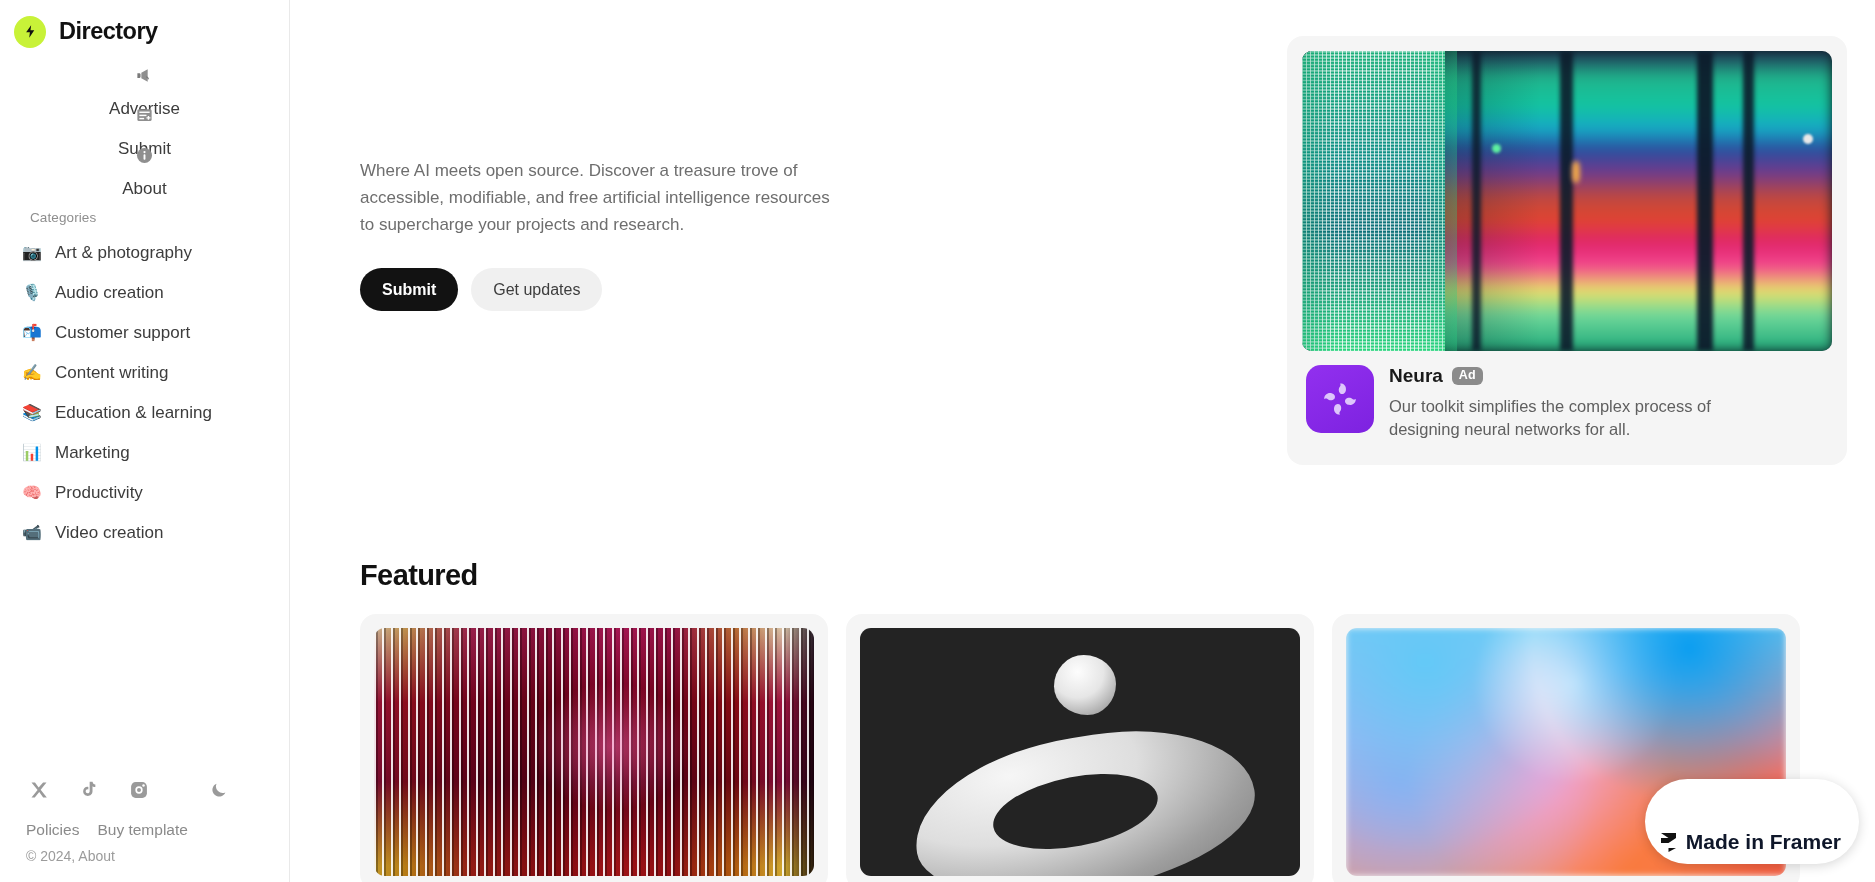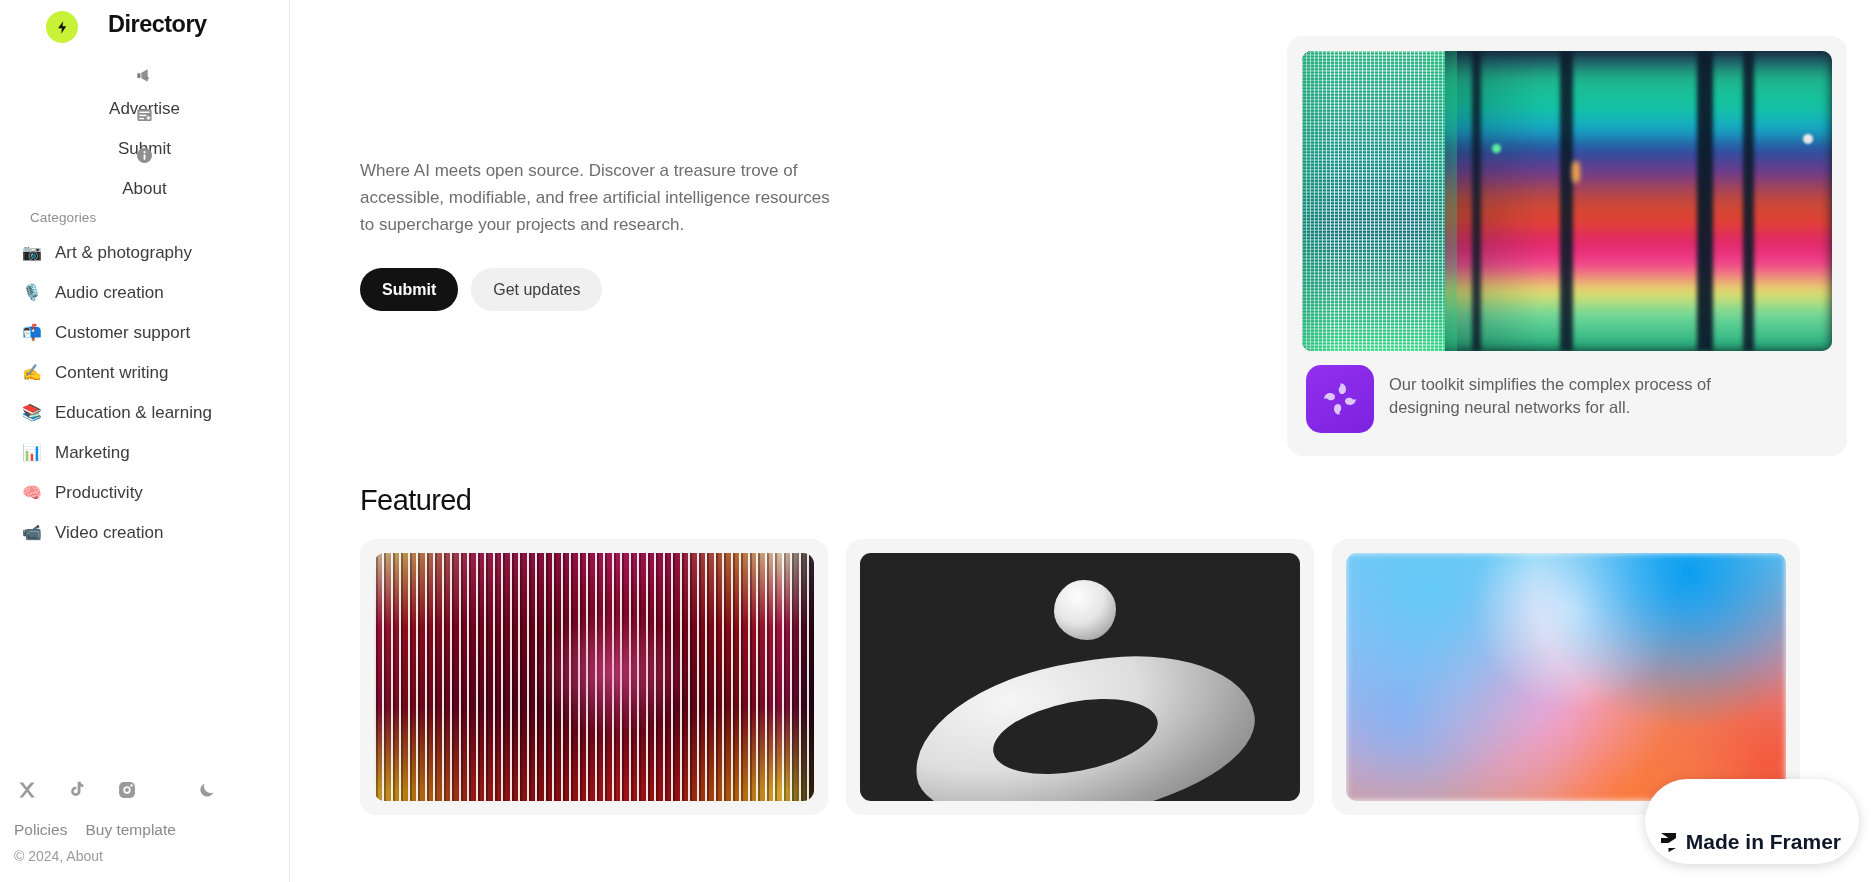--- a/index.html
+++ b/index.html
@@ -14,21 +14,21 @@
   .app { display: flex; width: 1875px; height: 882px; position: relative; }
 
   
   .sidebar {
     width: 290px; height: 882px;
     border-right: 1px solid #e9e9e9;
     background: #fff;
     position: relative;
     flex: 0 0 290px;
   }
-  .brand { display: flex; gap: 30px; padding: 11px 0 0 14px; height: 52px; margin-left: 32px; }
+  .brand { display: flex; align-items: center; gap: 13px; padding: 11px 0 0 14px; height: 52px; }
   .brand-logo {
     width: 32px; height: 32px; border-radius: 50%;
     background: #c8f238; display: flex; align-items: center; justify-content: center;
     flex: 0 0 32px;
   }
   .brand-logo svg { width: 15px; height: 17px; display: block; }
   .brand-name { font-size: 23.5px; font-weight: 700; color: #111; letter-spacing: -0.5px; }
 
   .nav { margin-top: 14px; }
   .nav-item {
@@ -45,21 +45,21 @@
     margin: 24px 0 8px 16px; letter-spacing: 0.1px;
   }
   .cat-item {
     display: flex; align-items: center; gap: 13px;
     height: 40px; padding: 0 14px; cursor: pointer;
     border-radius: 8px; margin: 0 8px;
   }
   .cat-emoji { font-size: 16px; width: 20px; flex: 0 0 20px; text-align: center; line-height: 1; }
   .cat-label { font-size: 17px; color: #3c3c3c; }
 
-  .side-footer { position: absolute; left: 0; bottom: 0; width: 290px; padding: 0 14px 18px 14px; }
+  .side-footer { position: absolute; left: 12px; bottom: 0; width: 290px; padding: 0 14px 18px 14px; }
   .social-row { display: flex; align-items: center; height: 34px; margin-bottom: 14px; }
   .soc { width: 26px; height: 26px; margin-right: 24px; display: flex; align-items: center; justify-content: center; cursor: pointer; }
   .soc svg { display: block; fill: #9a9a9a; }
   .theme-toggle { margin-left: 30px; width: 26px; height: 26px; display: flex; align-items: center; justify-content: center; cursor: pointer; }
   .theme-toggle svg { fill: #9a9a9a; display: block; }
   .flinks { display: flex; gap: 18px; margin-bottom: 9px; }
   .flink { font-size: 15.5px; color: #8a8a8a; cursor: pointer; }
   .copyright { font-size: 14px; color: #9b9b9b; }
 
   
@@ -146,22 +146,22 @@
   .ad-titlerow { display: flex; align-items: center; gap: 9px; }
   .ad-name { font-size: 19px; font-weight: 600; color: #1a1a1a; }
   .ad-badge {
     background: #8b8b8b; color: #fff; font-size: 12.5px; font-weight: 700;
     border-radius: 6px; padding: 2px 7px 3px 7px; line-height: 1;
   }
   .ad-desc { margin-top: 8px; font-size: 16.5px; line-height: 1.42; color: #5f5f5f; max-width: 380px; }
 
   
   .featured-title {
-    font-size: 29px; font-weight: 400; color: #111;
-    letter-spacing: -0.6px; padding-left: 42px; margin-top: 28px;
+    font-size: 29px; font-weight: 700; color: #111;
+    letter-spacing: -0.6px; padding-left: 42px; margin-top: 94px;
   }
   .cards { display: flex; gap: 18px; padding-left: 42px; margin-top: 22px; }
   .card {
     width: 468px; background: #f5f5f5; border-radius: 16px; padding: 14px;
     flex: 0 0 468px; cursor: pointer;
   }
   .card-img { width: 440px; height: 248px; border-radius: 11px; overflow: hidden; position: relative; }
 
   
   .img-stripes {
@@ -381,20 +381,24 @@
               <svg width="40" height="40" viewBox="0 0 48 48">
                 <g fill="#ddc6fb">
                   <path d="M24 5c5 0 8 4 7 9-1 4-5 5-7 3s-2-6 0-8c1.5-1.5 0-4 0-4z"></path>
                   <path d="M43 24c0 5-4 8-9 7-4-1-5-5-3-7s6-2 8 0c1.5 1.5 4 0 4 0z"></path>
                   <path d="M24 43c-5 0-8-4-7-9 1-4 5-5 7-3s2 6 0 8c-1.5 1.5 0 4 0 4z"></path>
                   <path d="M5 24c0-5 4-8 9-7 4 1 5 5 3 7s-6 2-8 0c-1.5-1.5-4 0-4 0z"></path>
                 </g>
               </svg>
             </div>
             <div>
+              <div class="ad-titlerow">
+                <span class="ad-name">Neura</span>
+                <span class="ad-badge">Ad</span>
+              </div>
               <div class="ad-desc">Our toolkit simplifies the complex process of designing neural networks for all.</div>
             </div>
           </div>
         </div>
       </section>
 
       <h2 class="featured-title">Featured</h2>
 
       <div class="cards">
         <div class="card">

